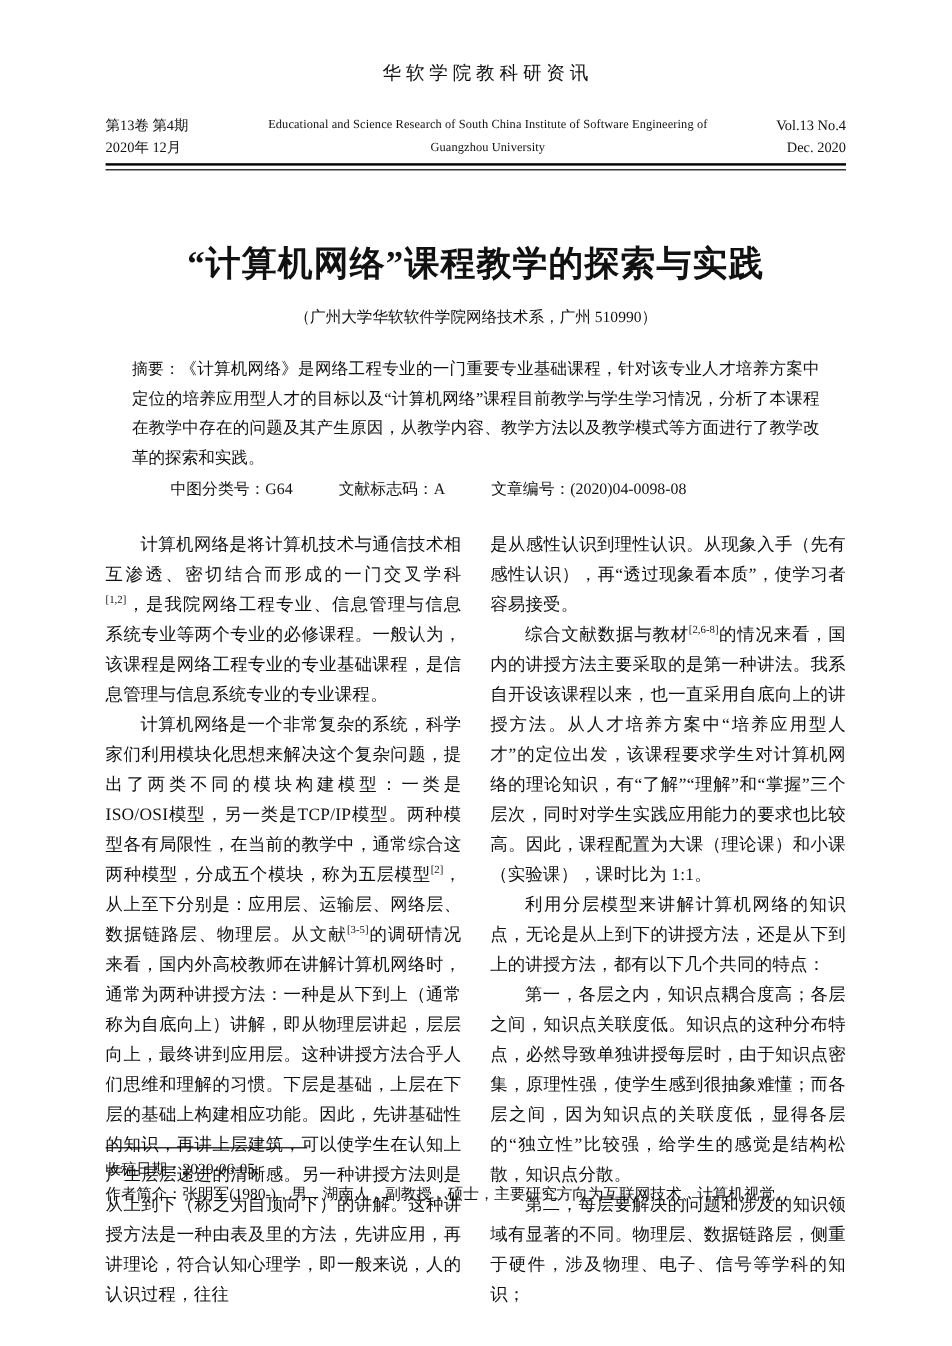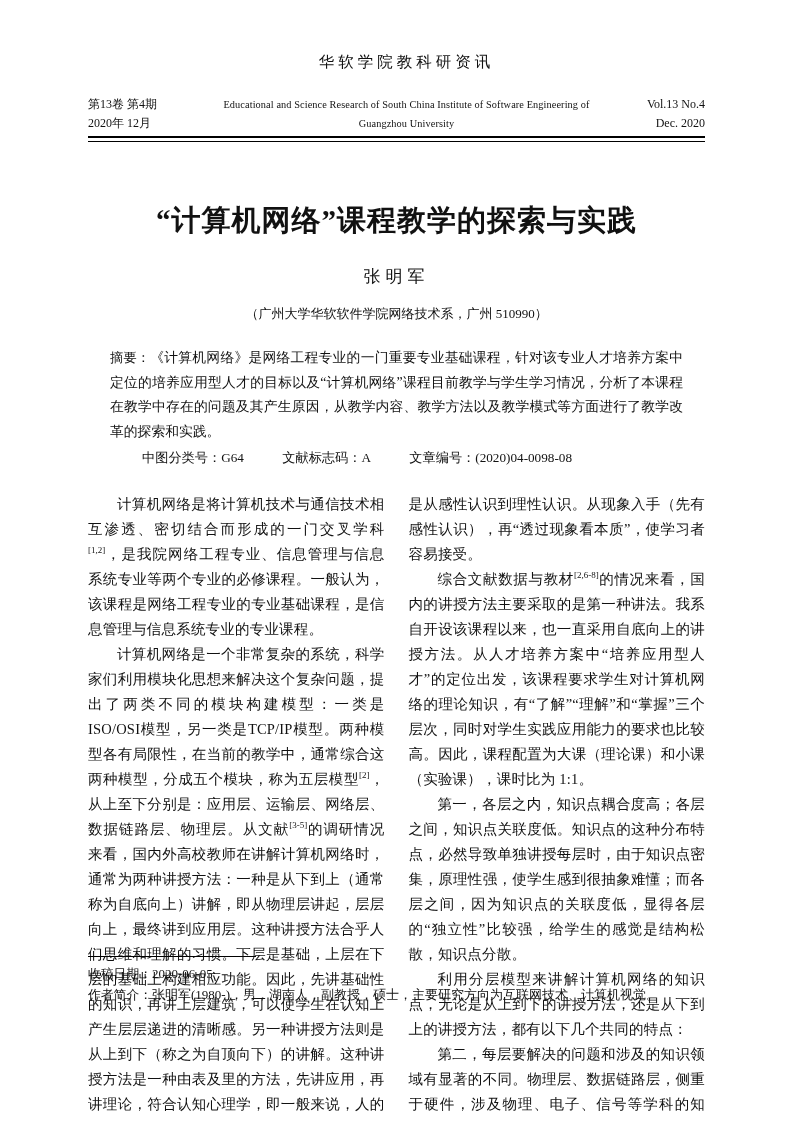--- a/index.html
+++ b/index.html
@@ -69,42 +69,41 @@
     <div class="hc">
       <div class="cn">华软学院教科研资讯</div>
       <div class="en">Educational and Science Research of South China Institute of Software Engineering of Guangzhou University</div>
     </div>
     <div class="hr">Vol.13 No.4
 Dec. 2020</div>
   </div>
   <div class="rule-double"></div>
 
   <h1 class="title">“计算机网络”课程教学的探索与实践</h1>
-  <div class="author">张明军</div>
   <div class="affiliation">（广州大学华软软件学院网络技术系，广州 510990）</div>
 
   <div class="abs-block">
     <div class="abs-text"><span class="blabel">摘要：</span><span>《计算机网络》是网络工程专业的一门重要专业基础课程，针对该专业人才培养方案中定位的培养应用型人才的目标以及“计算机网络”课程目前教学与学生学习情况，分析了本课程在教学中存在的问题及其产生原因，从教学内容、教学方法以及教学模式等方面进行了教学改革的探索和实践。</span></div>
     <div class="meta-row">
       <span class="meta-item"><span class="blabel">中图分类号：</span><span>G64</span></span>
       <span class="meta-item"><span class="blabel">文献标志码：</span><span>A</span></span>
       <span class="meta-item"><span class="blabel">文章编号：</span><span>(2020)04-0098-08</span></span>
     </div>
   </div>
 
   <div class="columns">
     <div class="col">
         <p class="para indent"><span>计算机网络是将计算机技术与通信技术相互渗透、密切结合而形成的一门交叉学科</span><sup>[1,2]</sup><span>，是我院网络工程专业、信息管理与信息系统专业等两个专业的必修课程。一般认为，该课程是网络工程专业的专业基础课程，是信息管理与信息系统专业的专业课程。</span></p>
         <p class="para indent"><span>计算机网络是一个非常复杂的系统，科学家们利用模块化思想来解决这个复杂问题，提出了两类不同的模块构建模型：一类是ISO/OSI模型，另一类是TCP/IP模型。两种模型各有局限性，在当前的教学中，通常综合这两种模型，分成五个模块，称为五层模型</span><sup>[2]</sup><span>，从上至下分别是：应用层、运输层、网络层、数据链路层、物理层。从文献</span><sup>[3-5]</sup><span>的调研情况来看，国内外高校教师在讲解计算机网络时，通常为两种讲授方法：一种是从下到上（通常称为自底向上）讲解，即从物理层讲起，层层向上，最终讲到应用层。这种讲授方法合乎人们思维和理解的习惯。下层是基础，上层在下层的基础上构建相应功能。因此，先讲基础性的知识，再讲上层建筑，可以使学生在认知上产生层层递进的清晰感。另一种讲授方法则是从上到下（称之为自顶向下）的讲解。这种讲授方法是一种由表及里的方法，先讲应用，再讲理论，符合认知心理学，即一般来说，人的认识过程，往往</span></p>
       </div>
     <div class="col">
         <p class="para"><span>是从感性认识到理性认识。从现象入手（先有感性认识），再“透过现象看本质”，使学习者容易接受。</span></p>
         <p class="para indent"><span>综合文献数据与教材</span><sup>[2,6-8]</sup><span>的情况来看，国内的讲授方法主要采取的是第一种讲法。我系自开设该课程以来，也一直采用自底向上的讲授方法。从人才培养方案中“培养应用型人才”的定位出发，该课程要求学生对计算机网络的理论知识，有“了解”“理解”和“掌握”三个层次，同时对学生实践应用能力的要求也比较高。因此，课程配置为大课（理论课）和小课（实验课），课时比为 1:1。</span></p>
+        <p class="para indent"><span>利用分层模型来讲解计算机网络的知识点，无论是从上到下的讲授方法，还是从下到上的讲授方法，都有以下几个共同的特点：</span></p>
         <p class="para indent"><span>第一，各层之内，知识点耦合度高；各层之间，知识点关联度低。知识点的这种分布特点，必然导致单独讲授每层时，由于知识点密集，原理性强，使学生感到很抽象难懂；而各层之间，因为知识点的关联度低，显得各层的“独立性”比较强，给学生的感觉是结构松散，知识点分散。</span></p>
-        <p class="para indent"><span>利用分层模型来讲解计算机网络的知识点，无论是从上到下的讲授方法，还是从下到上的讲授方法，都有以下几个共同的特点：</span></p>
         <p class="para indent"><span>第二，每层要解决的问题和涉及的知识领域有显著的不同。物理层、数据链路层，侧重于硬件，涉及物理、电子、信号等学科的知识；</span></p>
       </div>
   </div>
 
   <div class="footer">
     <div class="foot-rule"></div>
     <div class="foot-line"><span class="blabel">收稿日期：</span><span>2020-06-05</span></div>
     <div class="foot-line"><span class="blabel">作者简介：</span><span>张明军(1980-)，男，湖南人，副教授，硕士，主要研究方向为互联网技术、计算机视觉。</span></div>
   </div>
 

